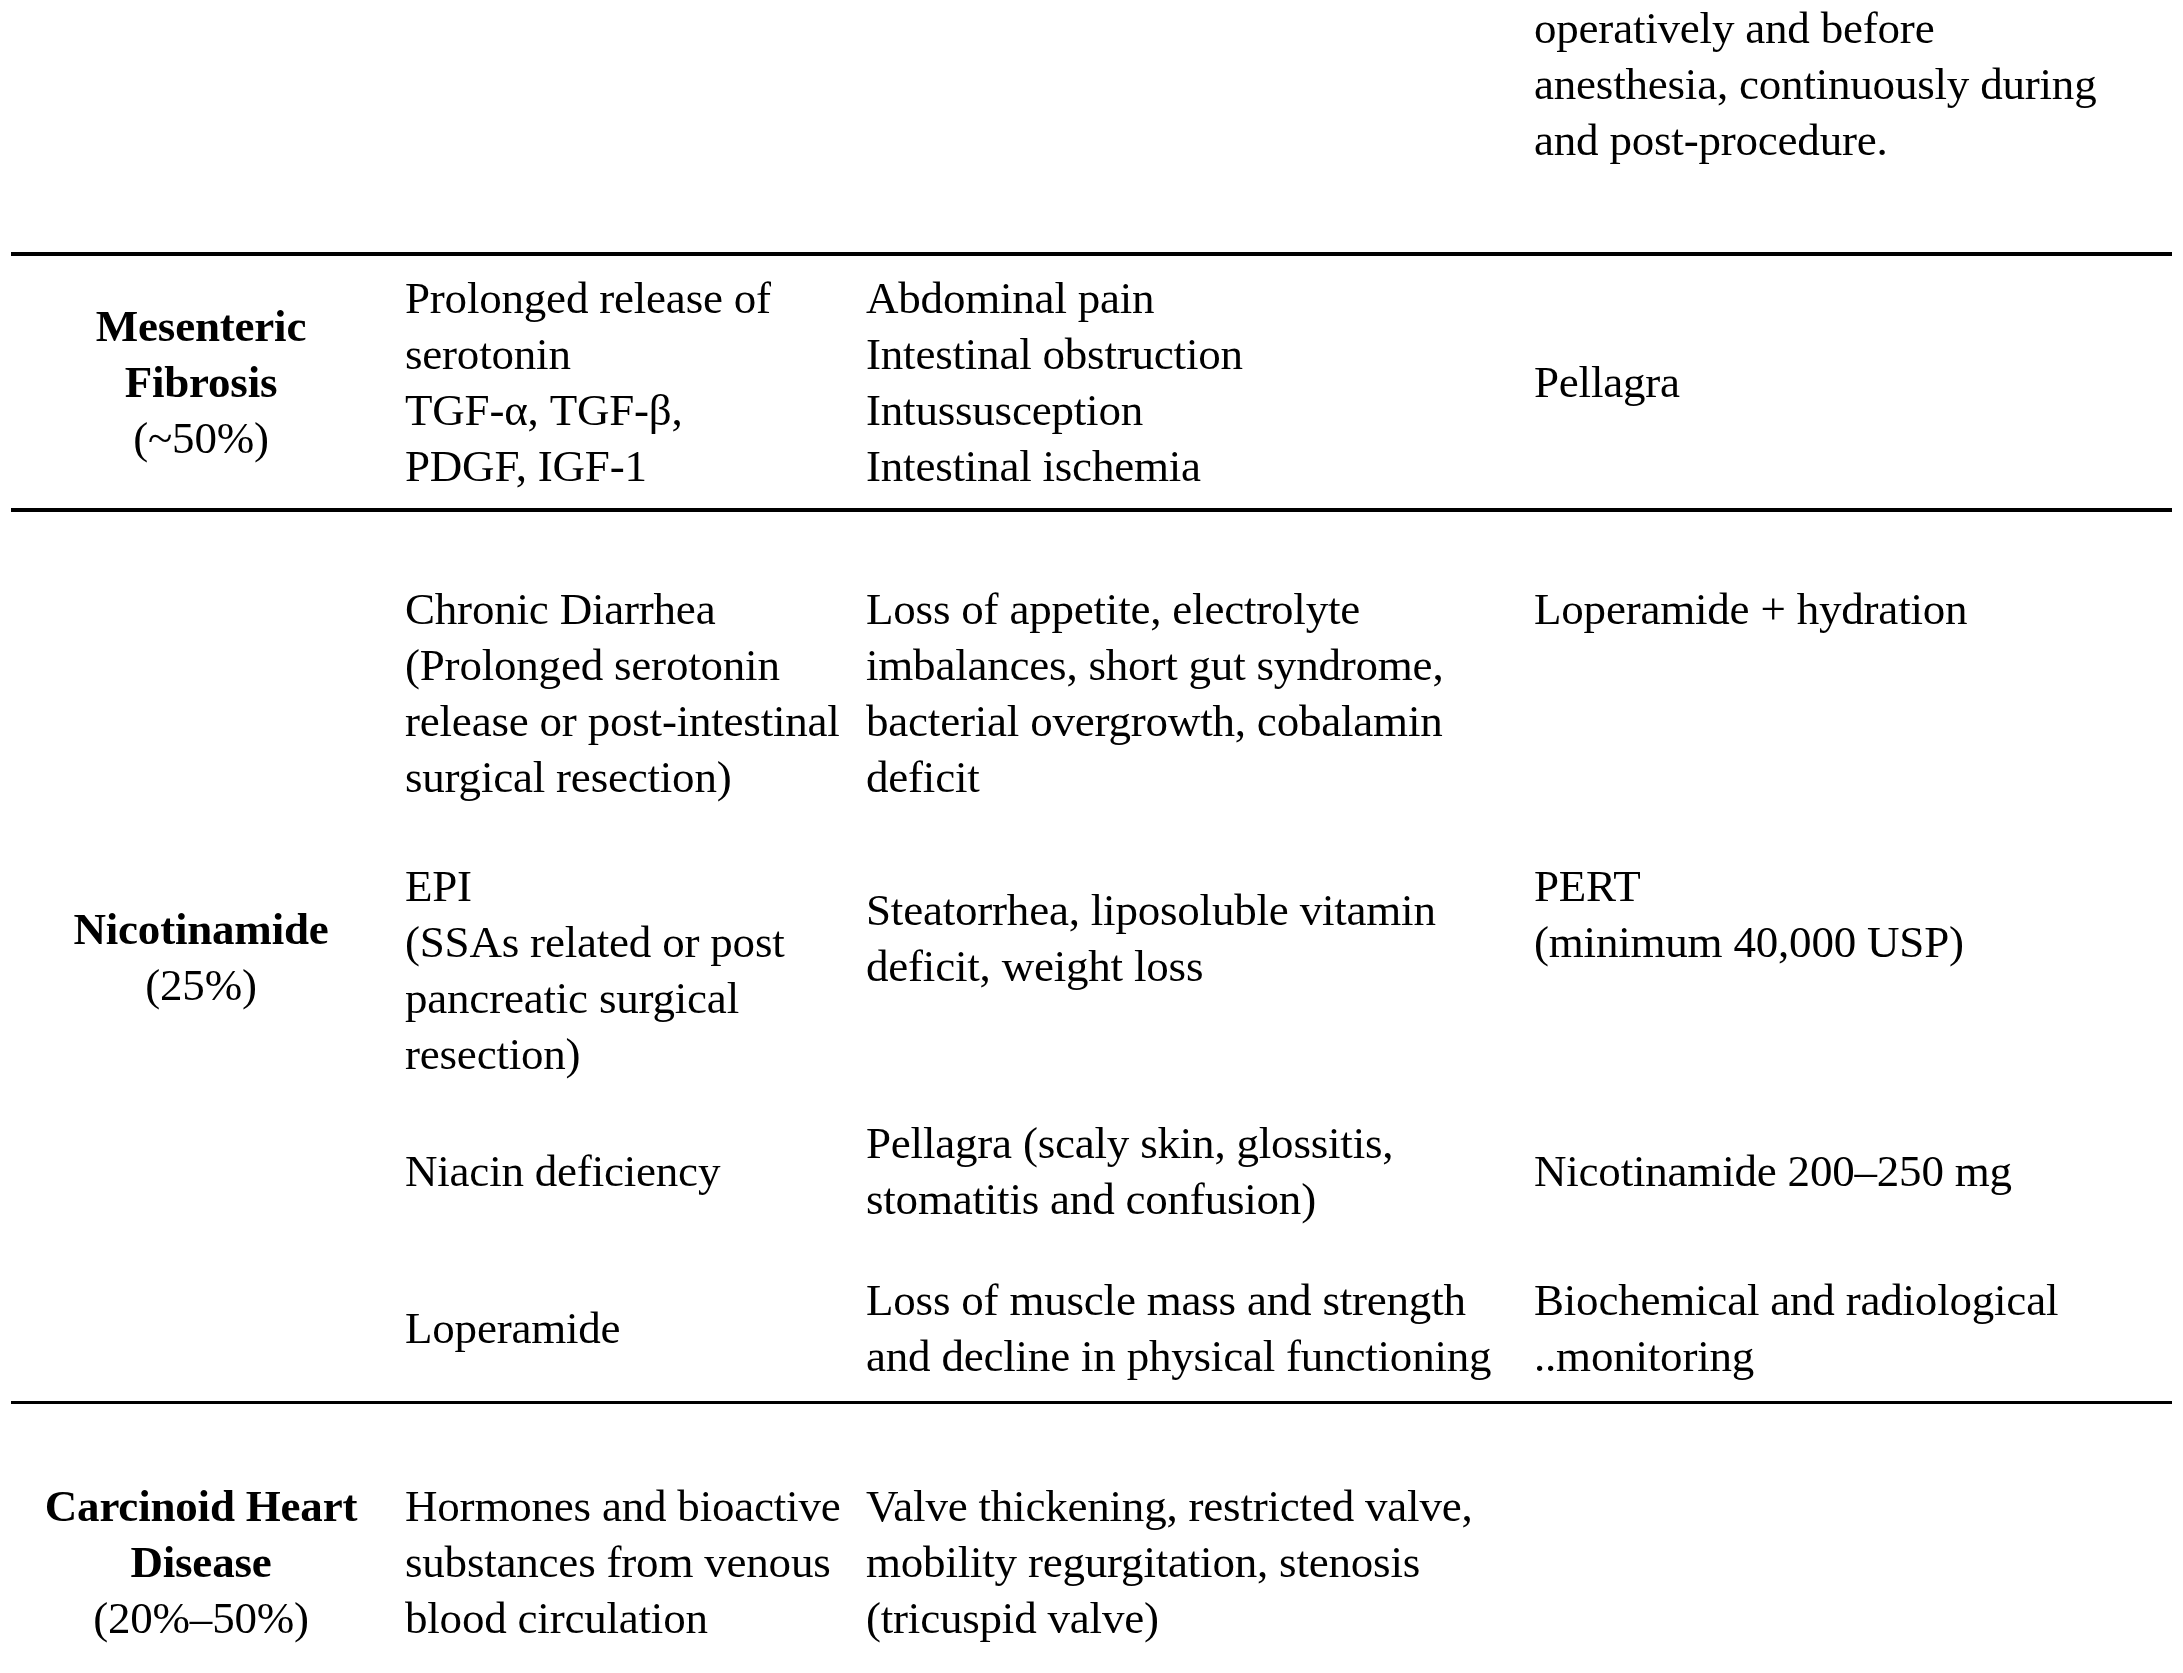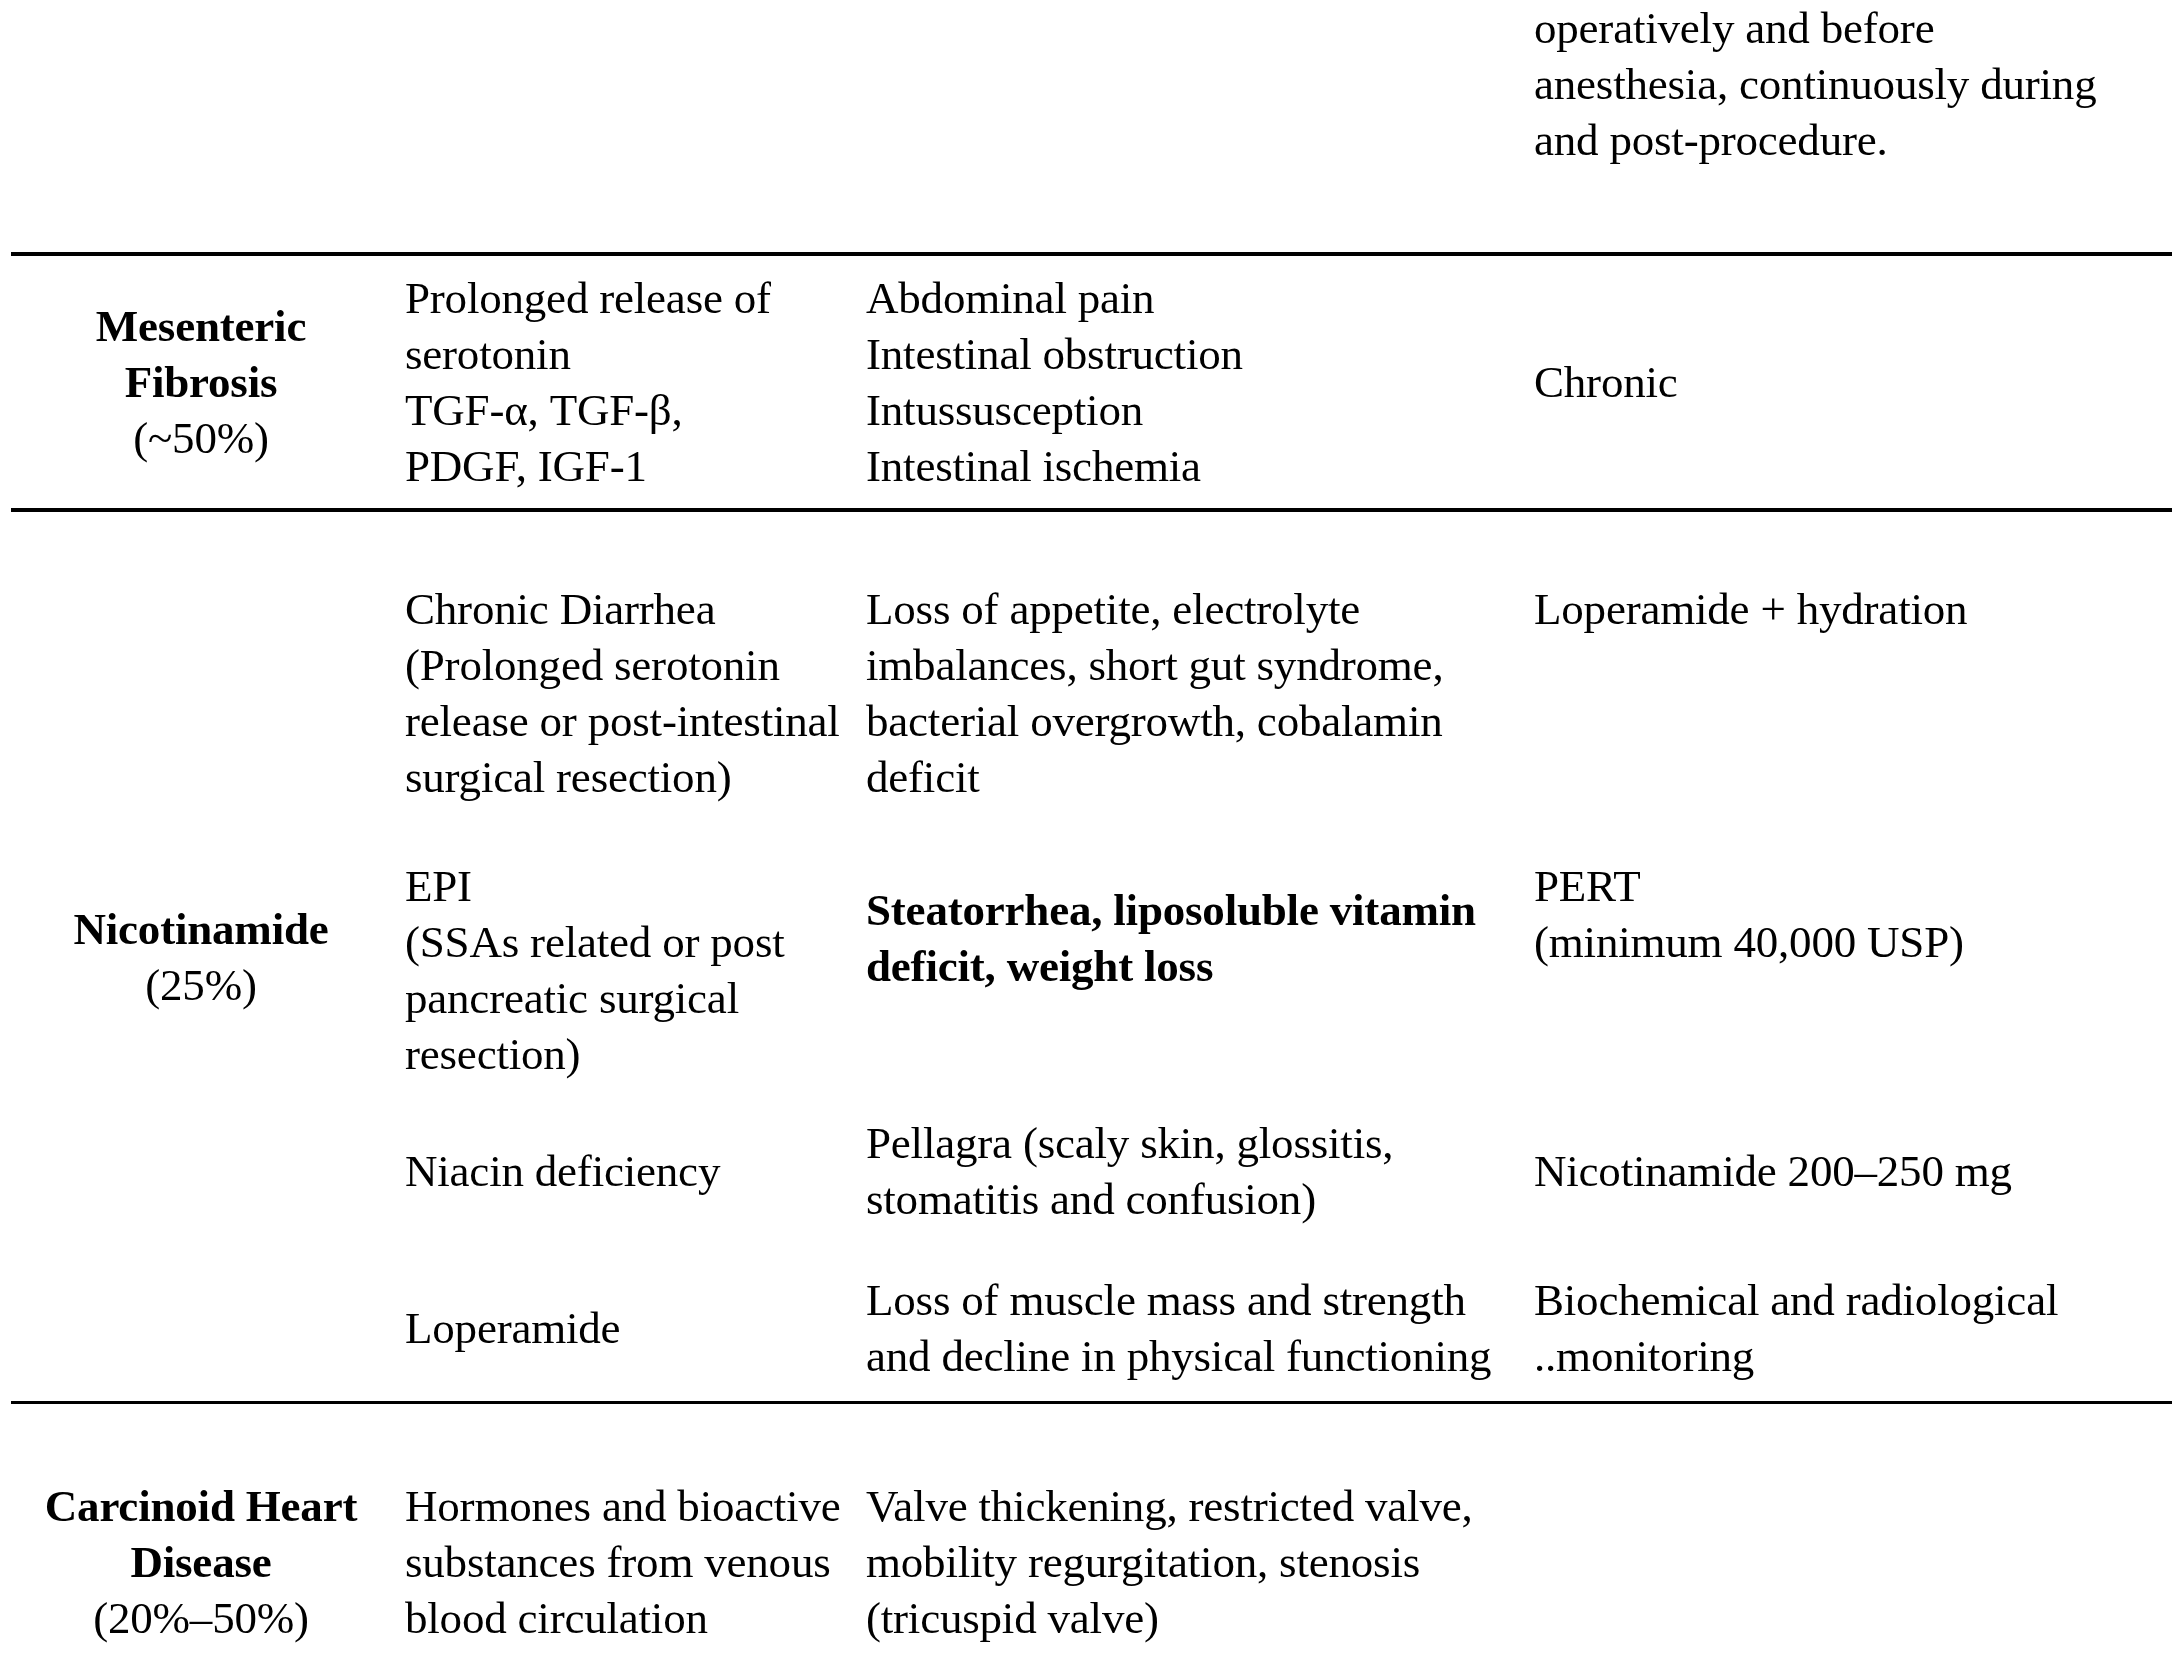--- a/index.html
+++ b/index.html
@@ -50,21 +50,21 @@
     align-items: center;
   }
   .c1 .comp-name { font-weight: bold; white-space: pre-line; }
   .c1 .comp-pct  { font-weight: normal; white-space: pre-line; }
   .c2 { grid-column: 2; padding-left: 3px; }
   .c3 { grid-column: 3; padding-left: 5px; }
   .c4 { grid-column: 4; padding-left: 8px; }
   .v-top { justify-content: flex-start; }
   .pt0   { padding-top: 0; }
   .pt37  { padding-top: 18px; }
-  .pt85  { padding-top: 42px; font-weight: bold; }
+  .pt85  { padding-top: 42px; }
   .pt140 { padding-top: 69px; }
   .sr1 { grid-row: 1; }
   .sr2 { grid-row: 2; }
   .sr3 { grid-row: 3; }
   .sr4 { grid-row: 4; }
   .span-all { grid-row: 1 / 5; }
 </style>
 </head>
 <body>
 
@@ -92,21 +92,21 @@
 TGF-α, TGF-β,
 PDGF, IGF-1</span>
     </div>
     <div class="cell c3">
       <span class="txt">Abdominal pain
 Intestinal obstruction
 Intussusception
 Intestinal ischemia</span>
     </div>
     <div class="cell c4">
-      <span class="txt">Chronic</span>
+      <span class="txt">Pellagra</span>
     </div>
   </div>
 
   <div class="rule rule-mid"></div>
 
   <div class="grid-row row-malnutrition">
     <div class="cell c1 span-all">
       <span class="comp-name">Nicotinamide</span>
       <span class="comp-pct">(25%)</span>
     </div>

